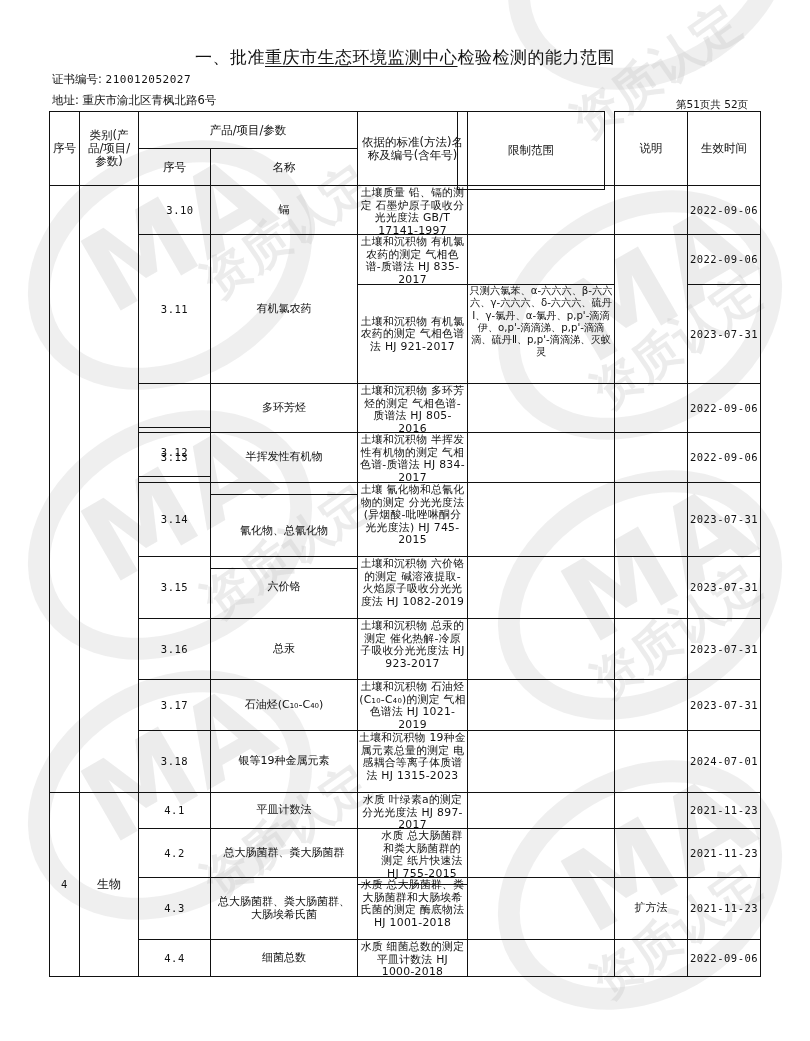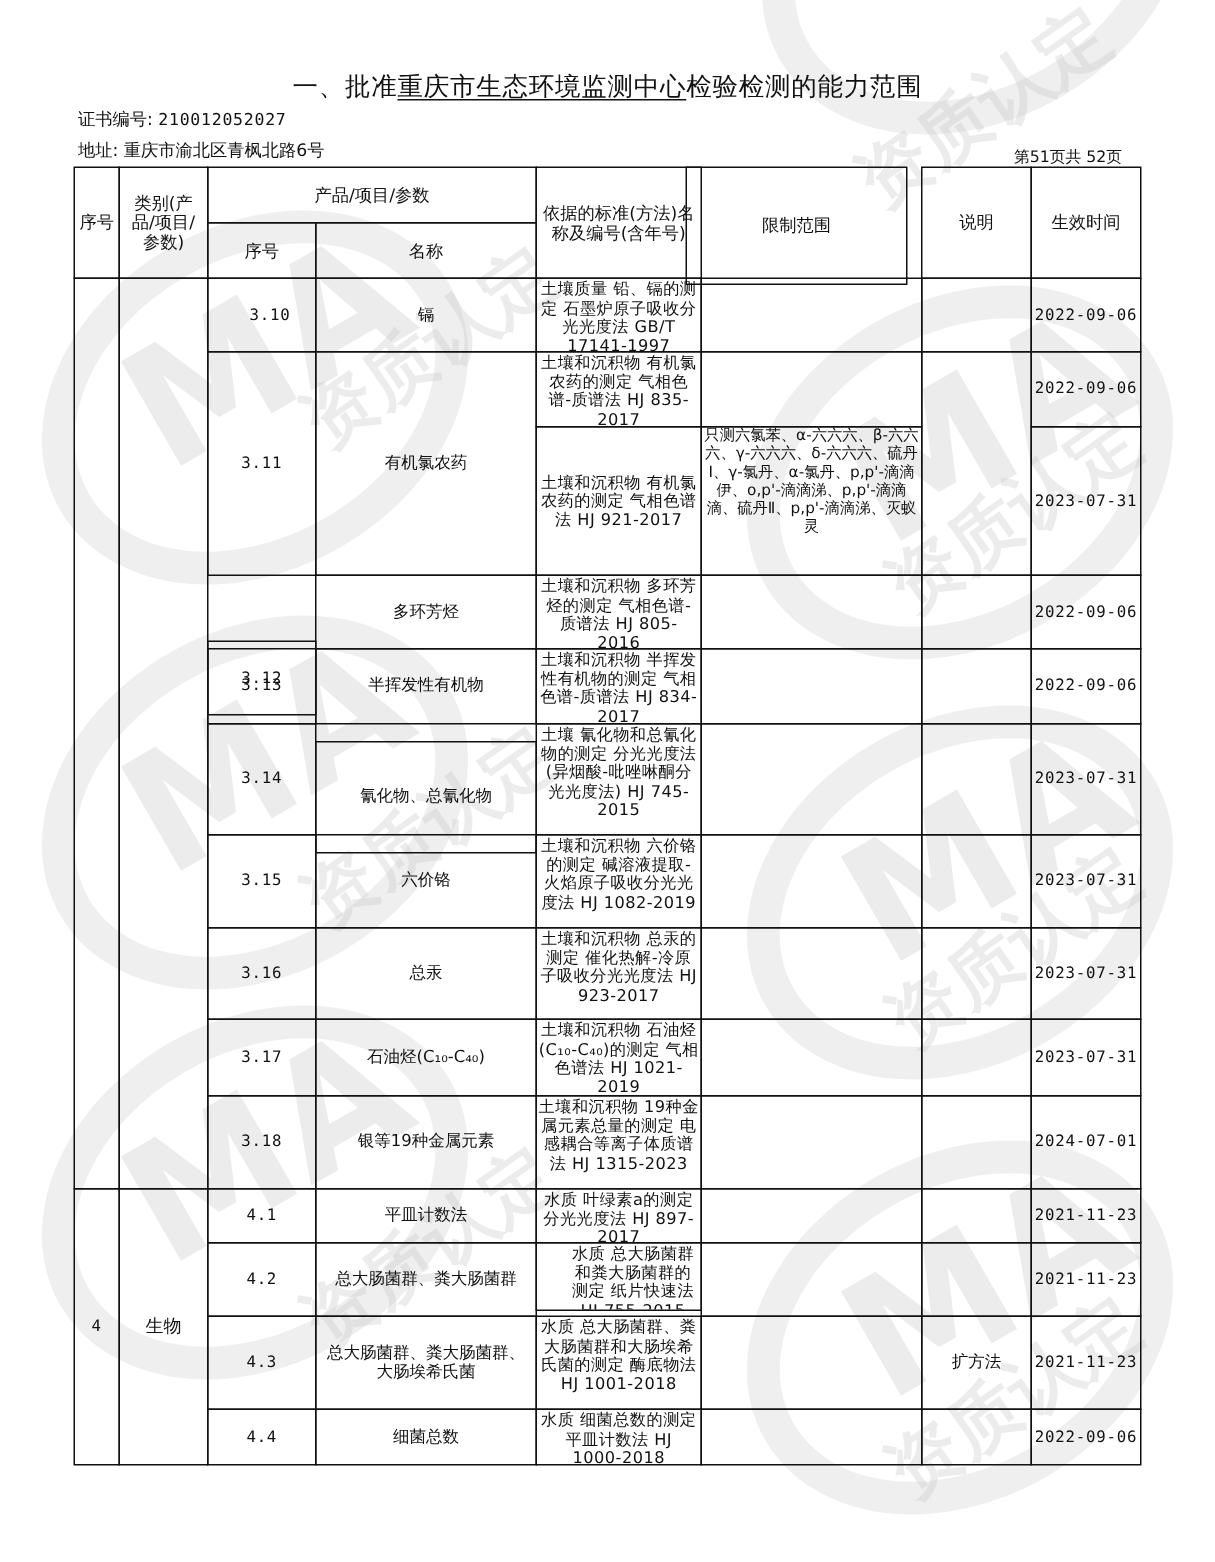--- a/index.html
+++ b/index.html
@@ -138,21 +138,21 @@
 
 <div class="cell mono" style="left:138px;top:792px;width:73px;height:37px;">4.1</div>
 <div class="cell" style="left:210px;top:792px;width:148px;height:37px;">平皿计数法</div>
 <div class="cell std" style="left:357px;top:792px;width:111px;height:37px;">水质 叶绿素a的测定 分光光度法 HJ 897-2017</div>
 <div class="cell" style="left:467px;top:792px;width:148px;height:37px;"></div>
 <div class="cell" style="left:614px;top:792px;width:74px;height:37px;"></div>
 <div class="cell mono" style="left:687px;top:792px;width:74px;height:37px;">2021-11-23</div>
 
 <div class="cell mono" style="left:138px;top:828px;width:73px;height:50px;">4.2</div>
 <div class="cell" style="left:210px;top:828px;width:148px;height:50px;padding:0 6px;">总大肠菌群、粪大肠菌群</div>
-<div class="cell std" style="left:357px;top:828px;width:111px;height:46px;padding-left:20px;">水质 总大肠菌群和粪大肠菌群的测定 纸片快速法 HJ 755-2015</div>
+<div class="cell std" style="left:357px;top:828px;width:111px;height:57px;padding-left:20px;">水质 总大肠菌群和粪大肠菌群的测定 纸片快速法 HJ 755-2015</div>
 <div class="cell" style="left:467px;top:828px;width:148px;height:50px;"></div>
 <div class="cell" style="left:614px;top:828px;width:74px;height:50px;"></div>
 <div class="cell mono" style="left:687px;top:828px;width:74px;height:50px;">2021-11-23</div>
 
 <div class="cell mono" style="left:138px;top:877px;width:73px;height:63px;">4.3</div>
 <div class="cell" style="left:210px;top:877px;width:148px;height:63px;padding:0 6px;">总大肠菌群、粪大肠菌群、大肠埃希氏菌</div>
 <div class="cell std" style="left:357px;top:877px;width:111px;height:63px;">水质 总大肠菌群、粪大肠菌群和大肠埃希氏菌的测定 酶底物法 HJ 1001-2018</div>
 <div class="cell" style="left:467px;top:877px;width:148px;height:63px;"></div>
 <div class="cell" style="left:614px;top:877px;width:74px;height:63px;">扩方法</div>
 <div class="cell mono" style="left:687px;top:877px;width:74px;height:63px;">2021-11-23</div>

